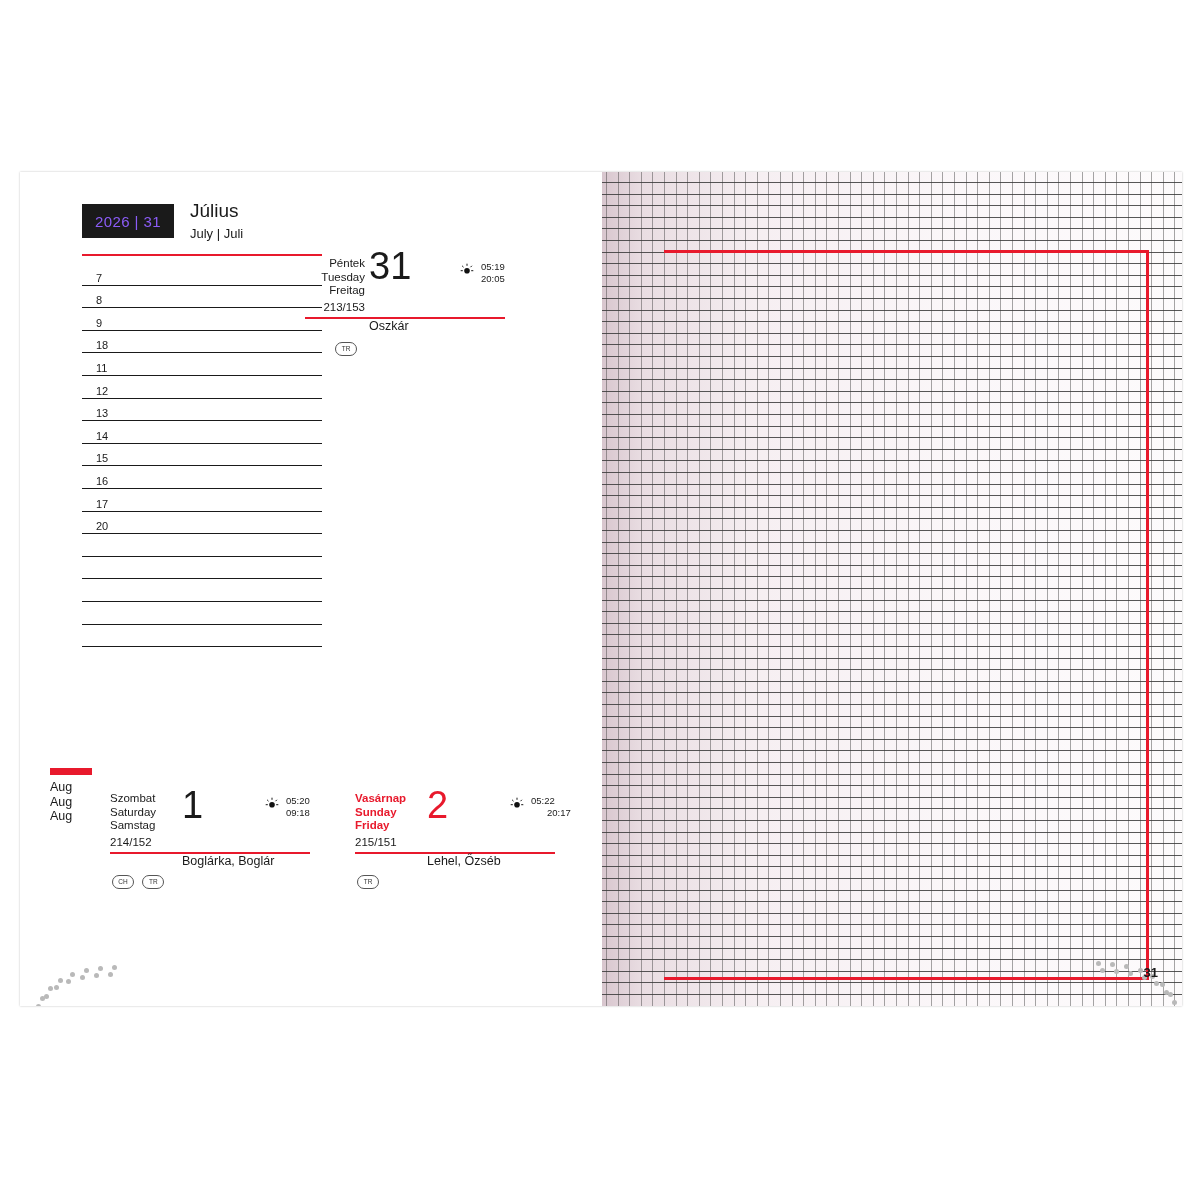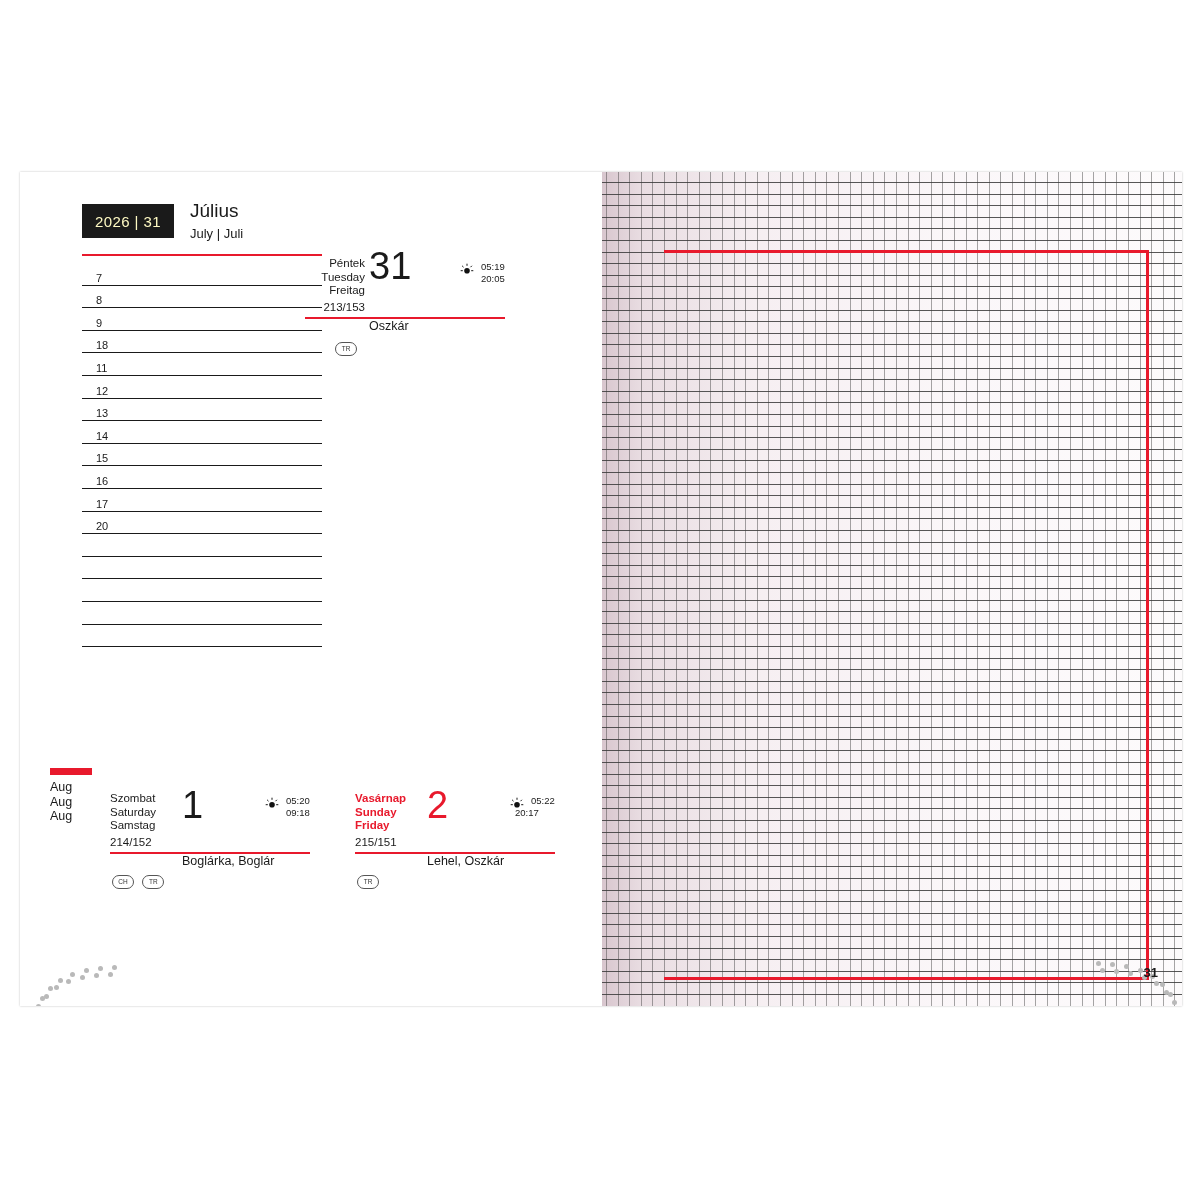--- a/index.html
+++ b/index.html
@@ -35,21 +35,21 @@
   
   .corner-dots{position:absolute;width:90px;height:70px;}
   .corner-dots span{
     position:absolute;width:5px;height:5px;border-radius:50%;
     background:#b9b9b9;
   }
 
   
   .date-badge{
     position:absolute;left:62px;top:32px;
-    width:92px;height:34px;background:#1a1a1a;color:#fef9c3;
+    width:92px;height:34px;background:#1a1a1a;color:#8b5cf6;
     font-size:15px;letter-spacing:.4px;
     display:flex;align-items:center;justify-content:center;
   }
   .month-hu{
     position:absolute;left:170px;top:28px;
     font-size:19px;color:#1a1a1a;font-weight:400;
   }
   .month-en{
     position:absolute;left:170px;top:54px;
     font-size:13px;color:#1a1a1a;
@@ -254,33 +254,33 @@
 
       <div class="day" style="left:335px;top:620px;width:230px;">
         <div class="names red" style="text-align:left;width:70px;">
           <div>Vasárnap</div>
           <div>Sunday</div>
           <div>Friday</div>
         </div>
         <div class="dnum red" style="left:72px;top:-6px;">2</div>
         <div class="doy" style="text-align:left;width:70px;">215/151</div>
         <div class="rule" style="width:200px;"></div>
-        <div class="nameday" style="left:72px;">Lehel, Oszkár</div>
+        <div class="nameday" style="left:72px;">Lehel, Őzséb</div>
         <svg class="sun-ico" style="left:155px;top:5px;" viewBox="0 0 20 20">
           <circle cx="10" cy="11" r="4" fill="#111"></circle>
           <g stroke="#111" stroke-width="1.4">
               <line x1="10" y1="1" x2="10" y2="4"></line>
               <line x1="3" y1="4" x2="5" y2="6"></line>
               <line x1="17" y1="4" x2="15" y2="6"></line>
               <line x1="1" y1="11" x2="4" y2="11"></line>
               <line x1="16" y1="11" x2="19" y2="11"></line>
             </g>
         </svg>
         <div class="sun" style="left:176px;top:3px;">05:22</div>
-        <div class="sun" style="left:160px;top:15px;">20:17</div>
+        <div class="sun" style="left:192px;top:15px;">20:17</div>
         <div class="pillrow" style="left:2px;top:78px;">
           <span class="pill">TR</span>
         </div>
       </div>
 
       <div class="aug-block">
         <div class="bar"></div>
         <div class="m">Aug</div>
         <div class="m">Aug</div>
         <div class="m">Aug</div>

